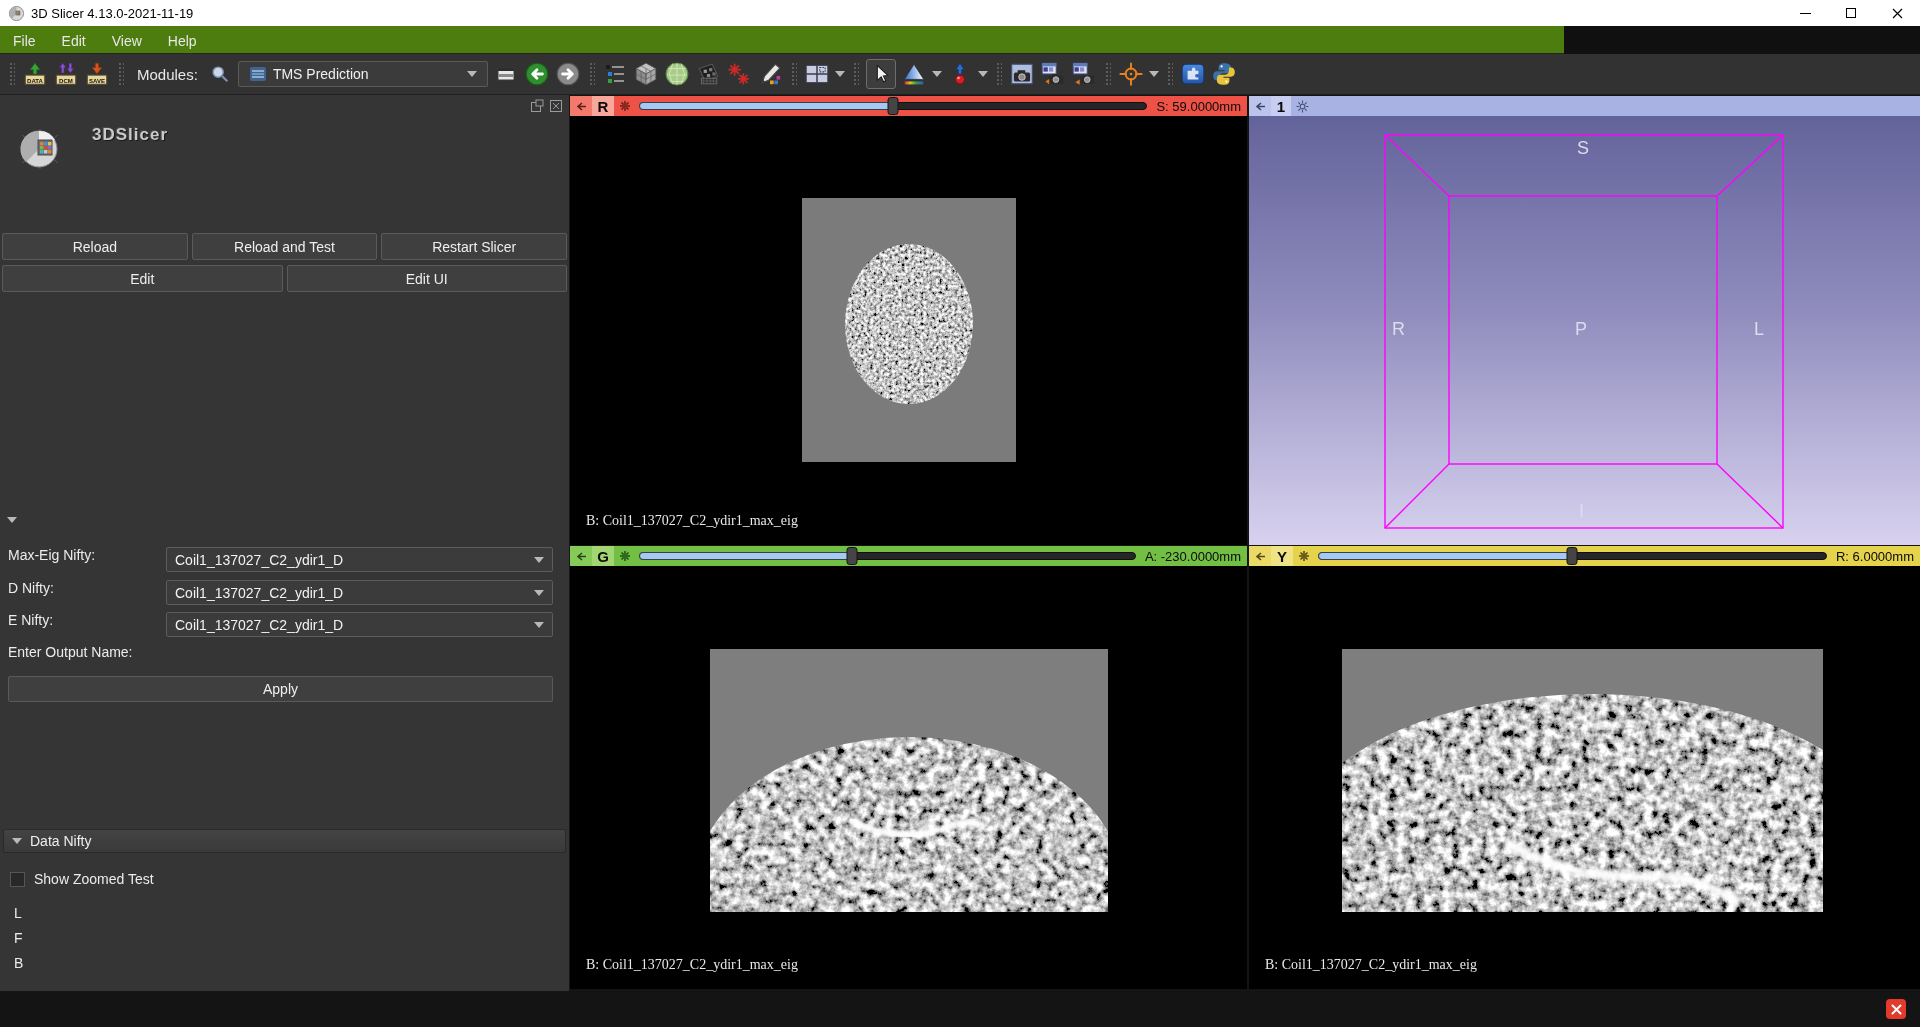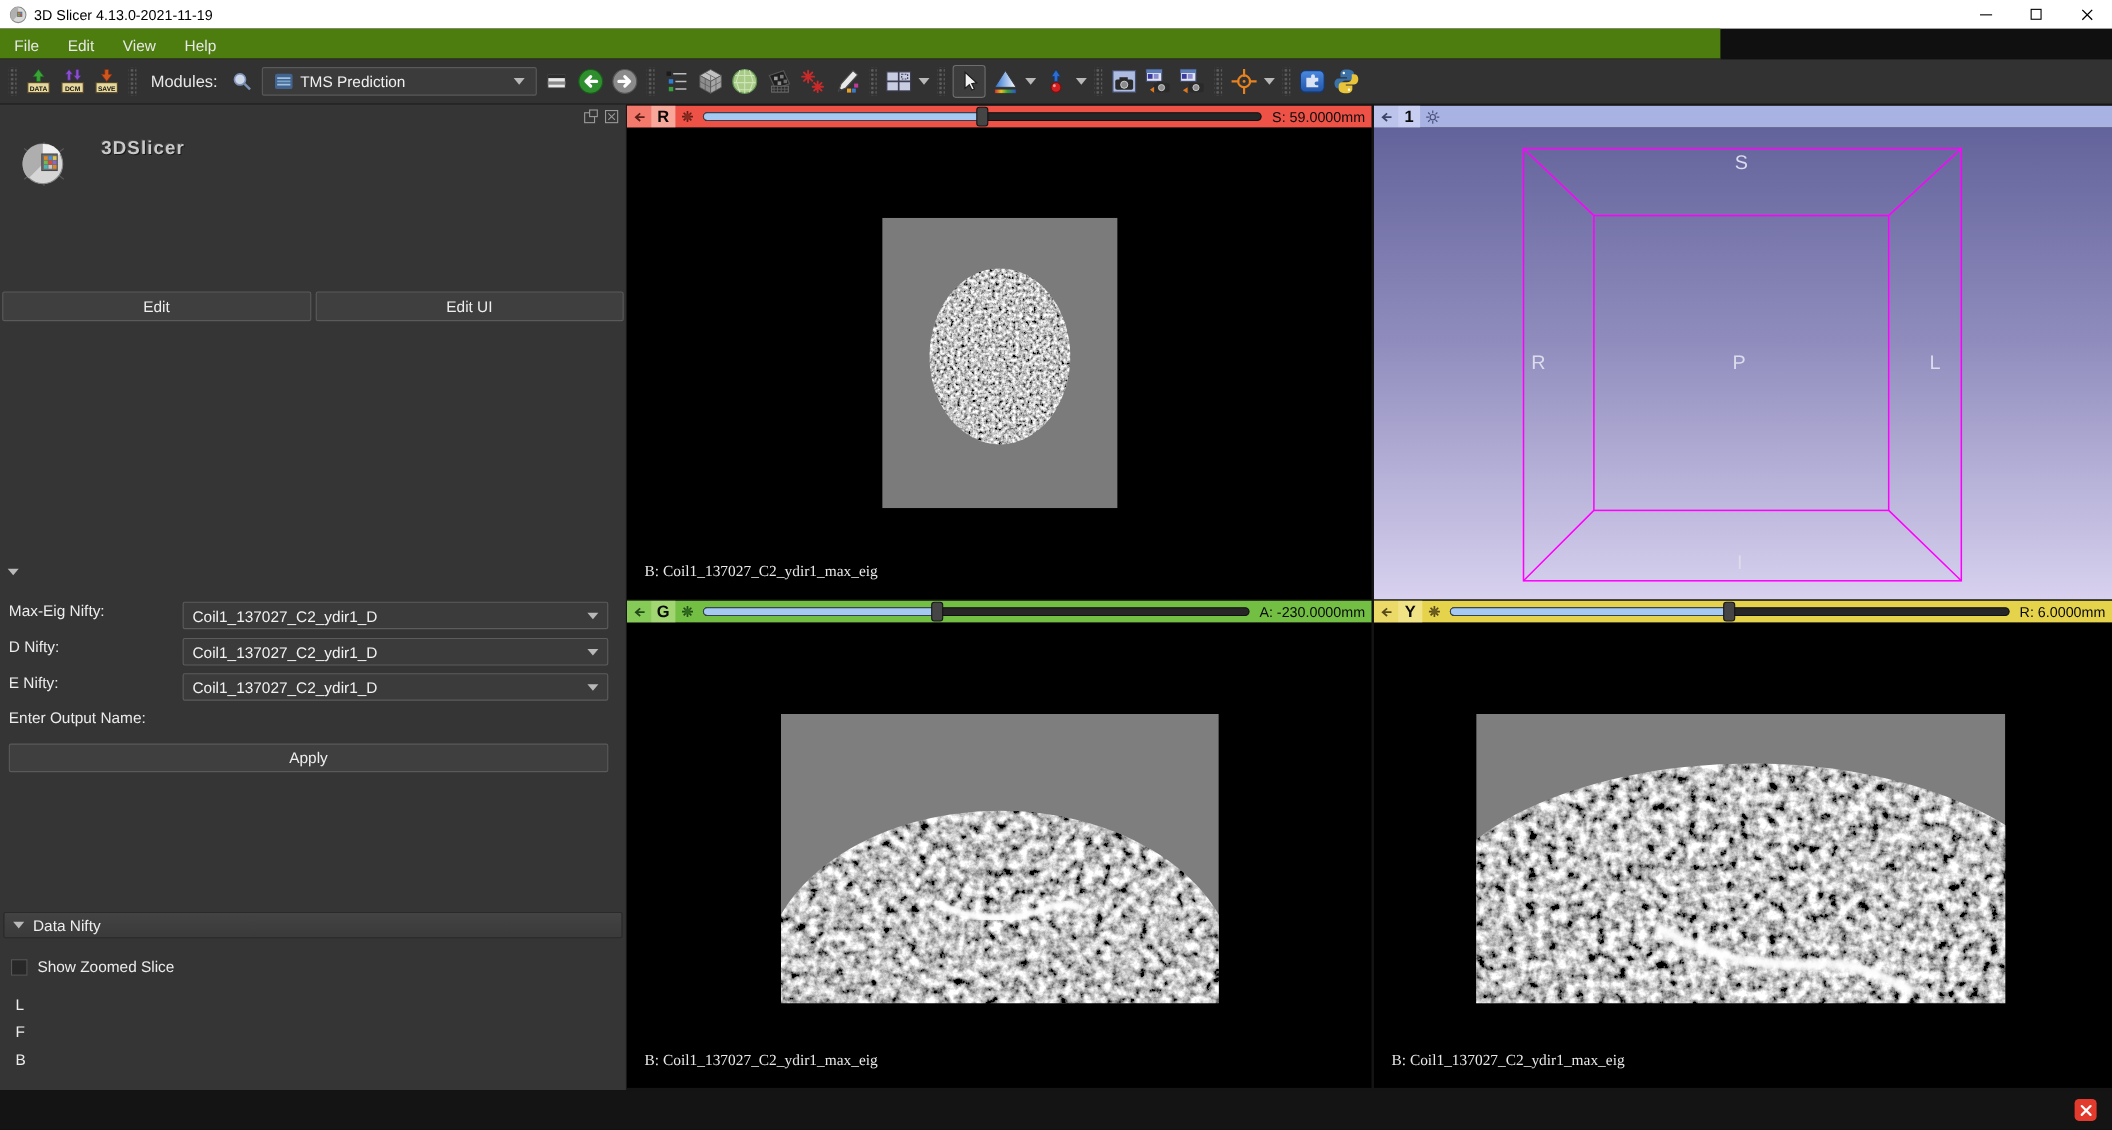--- a/index.html
+++ b/index.html
@@ -374,20 +374,25 @@
               <rect x="32" y="21" width="3.4" height="3.4" fill="#8a68c8"></rect>
             <rect x="24" y="25" width="3.4" height="3.4" fill="#4ab6b0"></rect>
               <rect x="28" y="25" width="3.4" height="3.4" fill="#c8c8c8"></rect>
               <rect x="32" y="25" width="3.4" height="3.4" fill="#e0862a"></rect>
           </g>
         </svg>
         <span class="logo-text">3DSlicer</span>
       </div>
 
 
+      <div class="btn-row" style="top:138px">
+        <div class="btn">Reload</div>
+        <div class="btn">Reload and Test</div>
+        <div class="btn">Restart Slicer</div>
+      </div>
       <div class="btn-row" style="top:170px">
         <div class="btn">Edit</div>
         <div class="btn">Edit UI</div>
       </div>
 
       <div class="tri-down" style="position:absolute;left:7px;top:422px"></div>
 
       <div class="form-row" style="top:452px">
         <span class="form-label">Max-Eig Nifty:</span>
         <div class="combo">
@@ -413,21 +418,21 @@
         <span class="form-label">Enter Output Name:</span>
       </div>
       <div class="btn apply-btn" style="top:581px">Apply</div>
 
       <div class="sec-header" style="top:734px">
         <div class="tri-down"></div>
         <span>Data Nifty</span>
       </div>
       <div class="checkbox-row" style="top:776px">
         <div class="checkbox"></div>
-        <span>Show Zoomed Slice</span>
+        <span>Show Zoomed Test</span>
       </div>
       <span class="probe-letter" style="top:810px">L</span>
       <span class="probe-letter" style="top:835px">F</span>
       <span class="probe-letter" style="top:860px">B</span>
     </div>
 
     <div class="views">
 
       <div class="viewblock" style="left:0;top:1px;width:677px;height:449px">
         <div class="slicebar" style="background:#ee5247">

